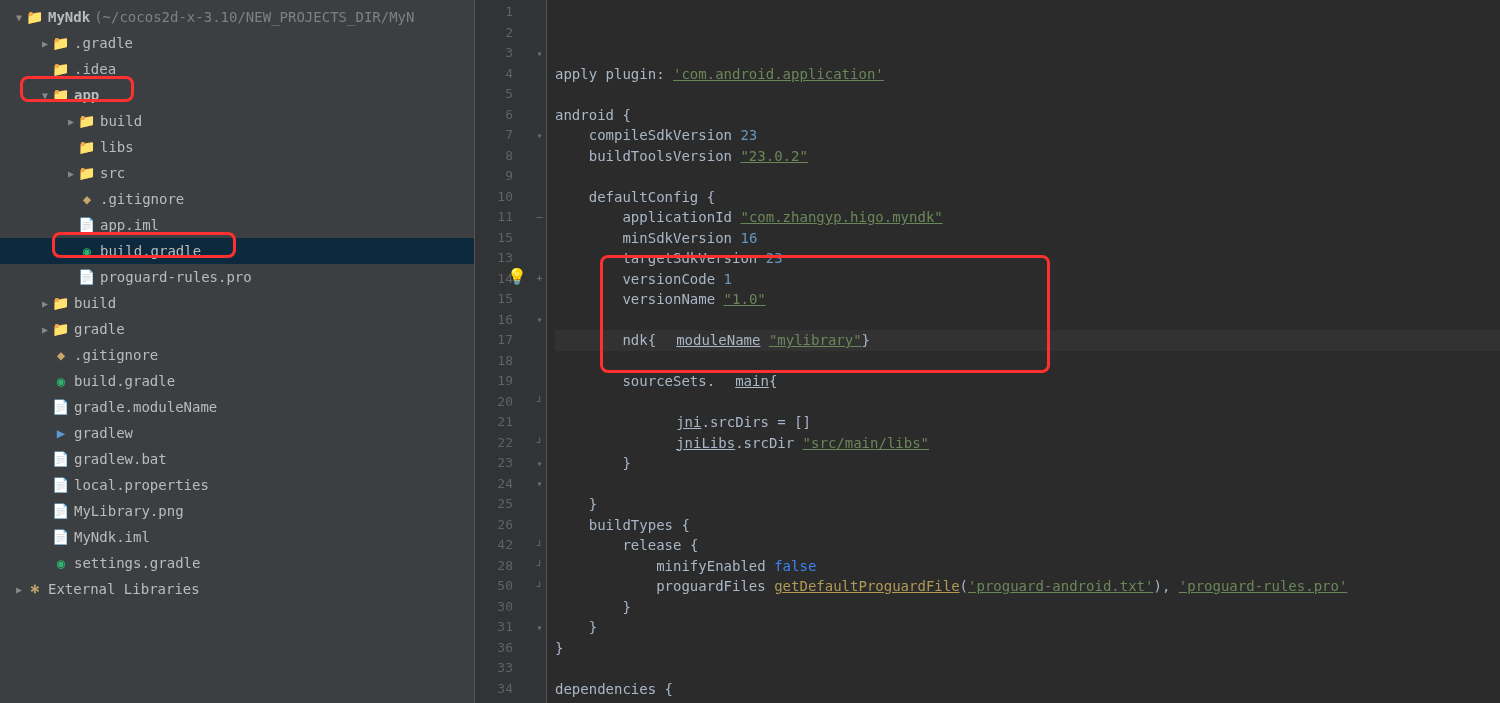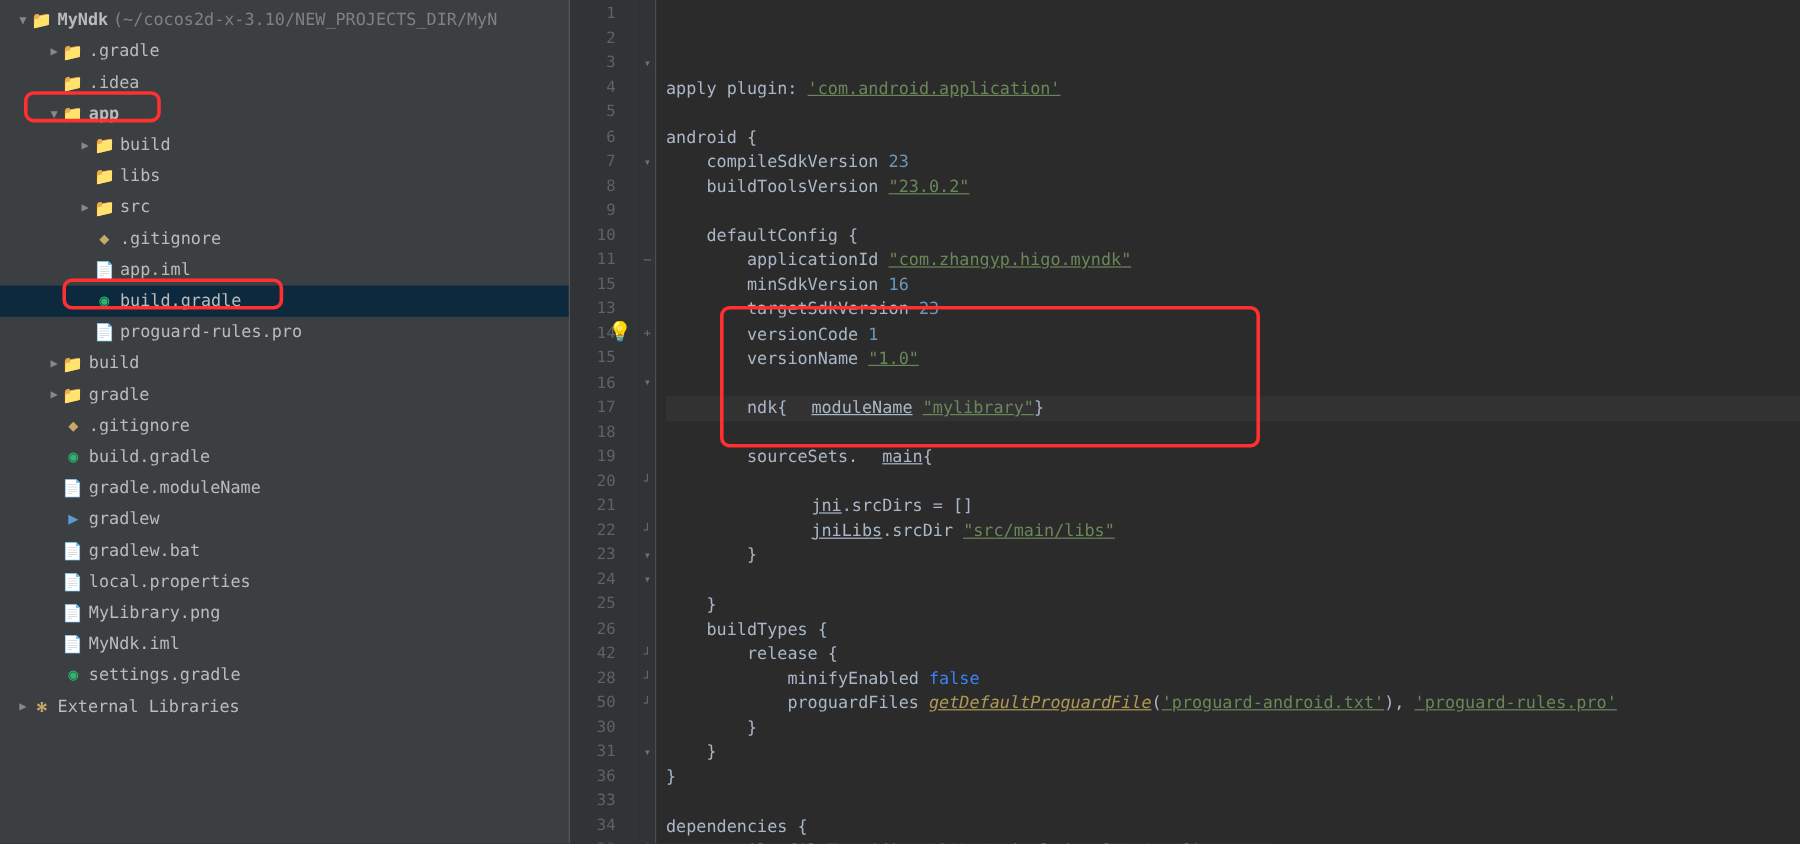--- a/index.html
+++ b/index.html
@@ -101,21 +101,21 @@
   .code-line {
     height: 20.5px;
   }
   .code-line.cur {
     background: #323232;
   }
   .kw { color: #3b82f6; }
   .str { color: #6a8759; text-decoration: underline; }
   .num { color: #6897bb; }
   .ident { color: #a9b7c6; }
-  .func-u { color: #b09954; font-style: italic; text-decoration: underline; }
+  .func-u { color: #b09954; text-decoration: underline; }
   .under { text-decoration: underline; margin-left: 20px; }
   .bulb {
     position: absolute;
     left: -40px;
     top: 267px;
     font-size: 16px;
   }
   
   .folder { color: #c9a76b; }
   .module { color: #5a9bd3; }

